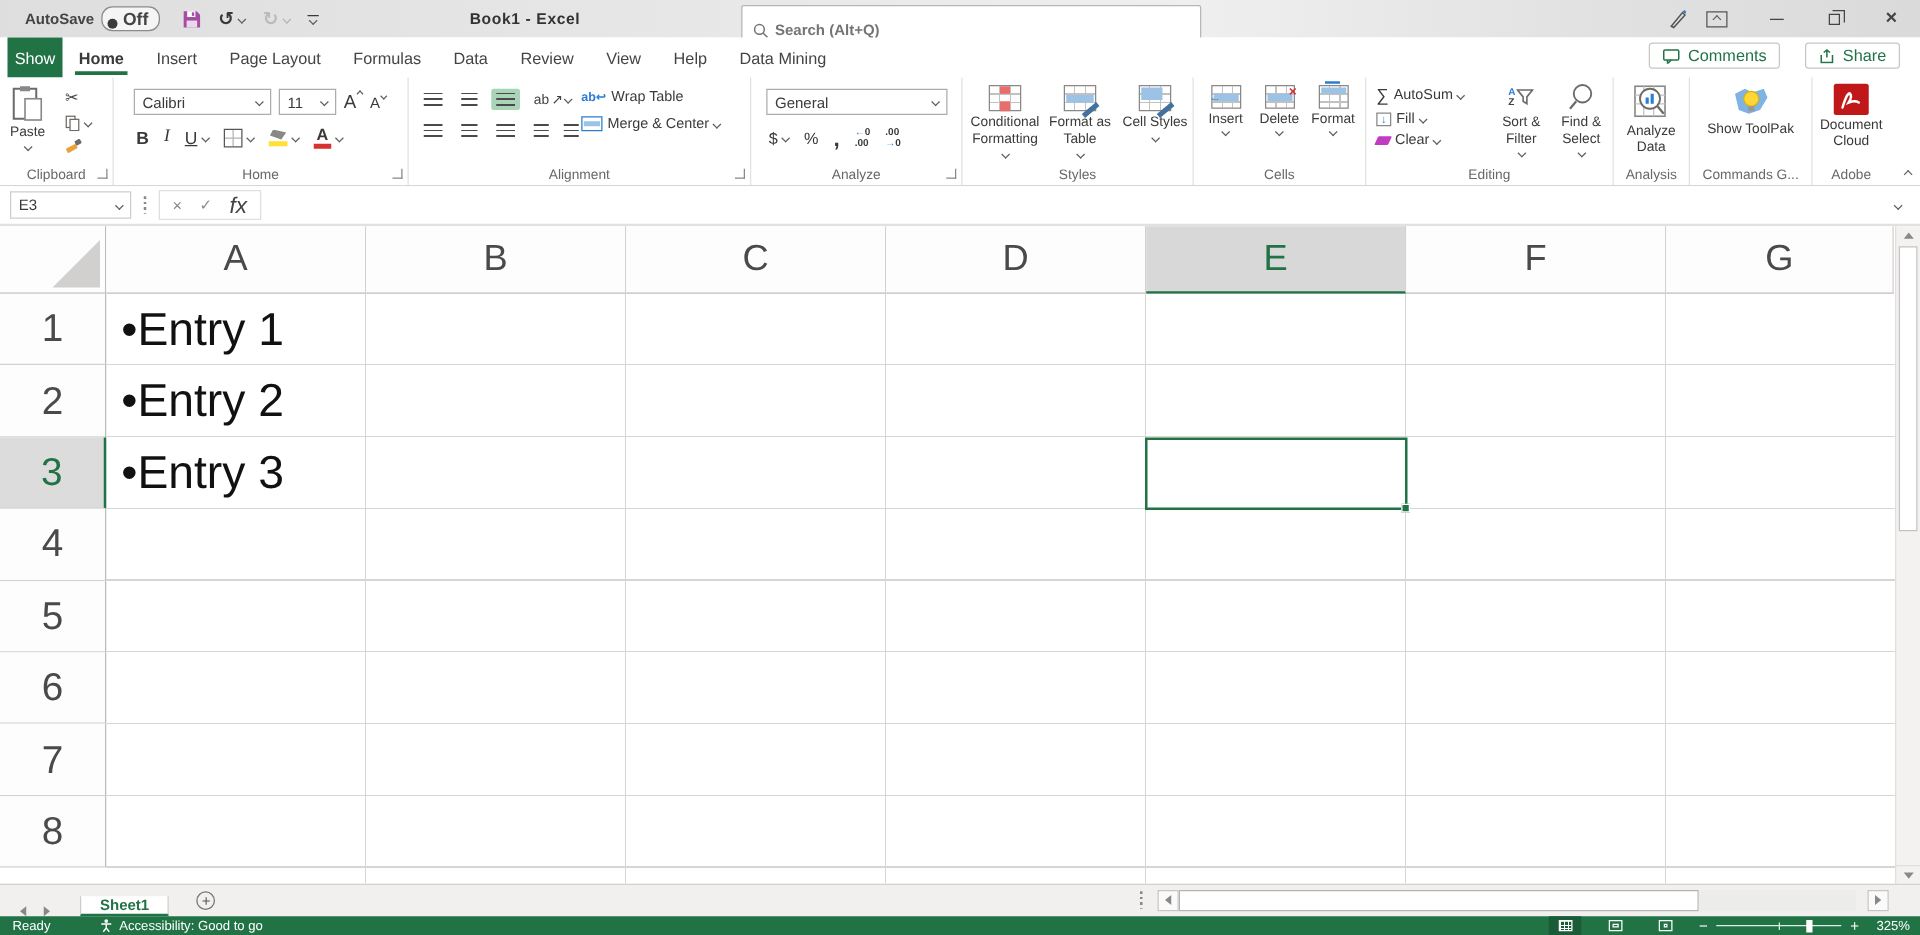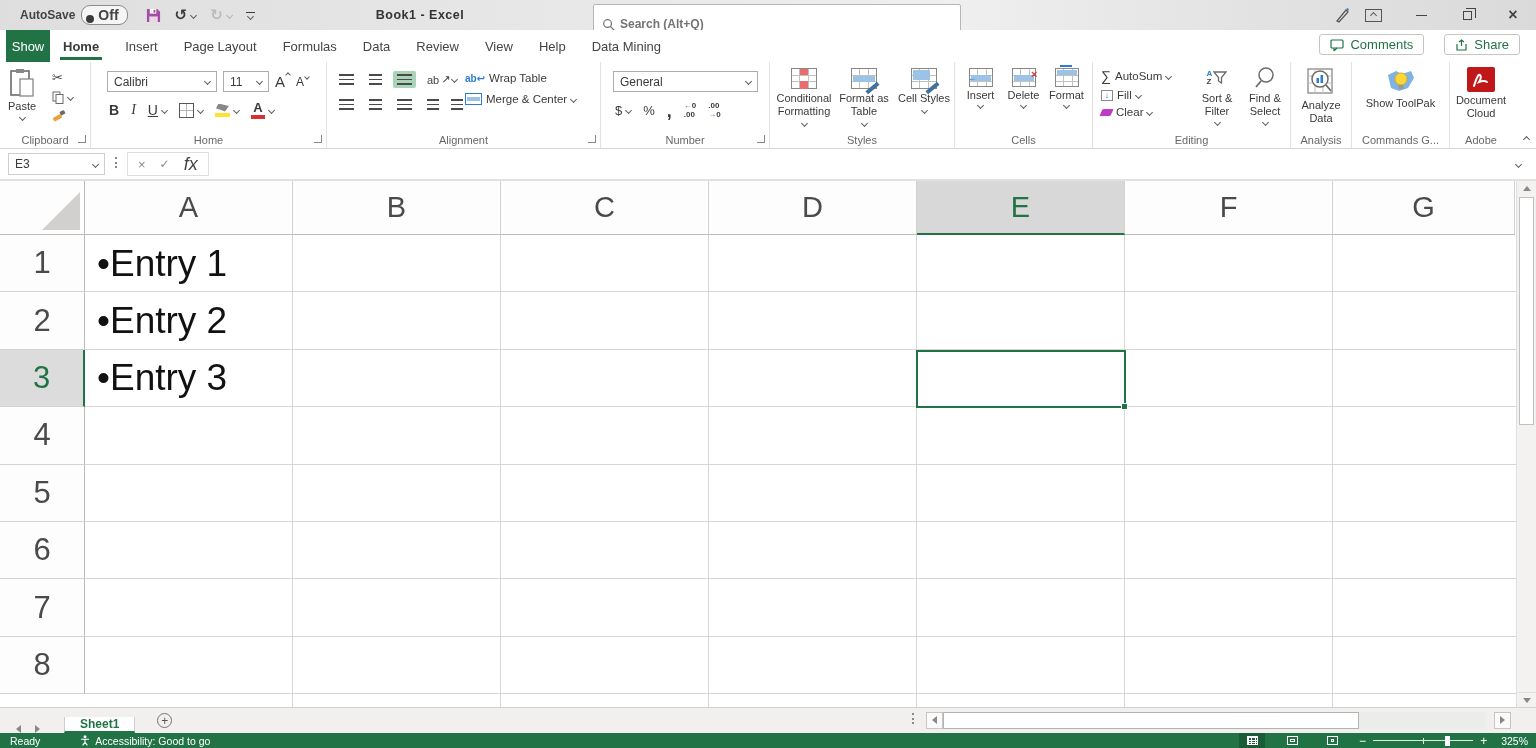--- a/index.html
+++ b/index.html
@@ -426,21 +426,21 @@
         <span class="comma">,</span>
         <span class="dec">
             <span><span class="blu">←</span>0</span>
             <span>.00</span>
           </span>
         <span class="dec">
             <span>.00</span>
             <span><span class="blu">→</span>0</span>
           </span>
       </div>
-      <span class="glabel">Number</span>
+      <span class="glabel">Analyze</span>
       <span class="launcher"></span>
     </div>
 
     <div class="rgroup" style="width:185px">
       <div class="stylebtns">
         <span class="stylebtn">
           <span class="mgrid">
             <span class="ov" style="left:8px;top:0;width:8px;height:6px;background:#e86d6d"></span>
             <span class="ov" style="left:8px;top:12px;width:8px;height:8px;background:#e86d6d"></span>
           </span>

